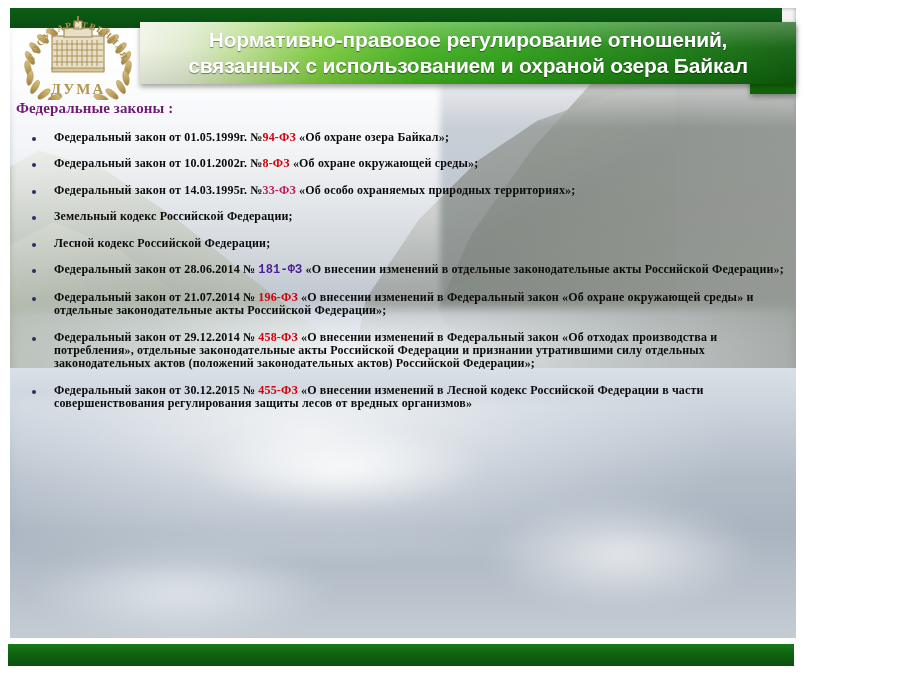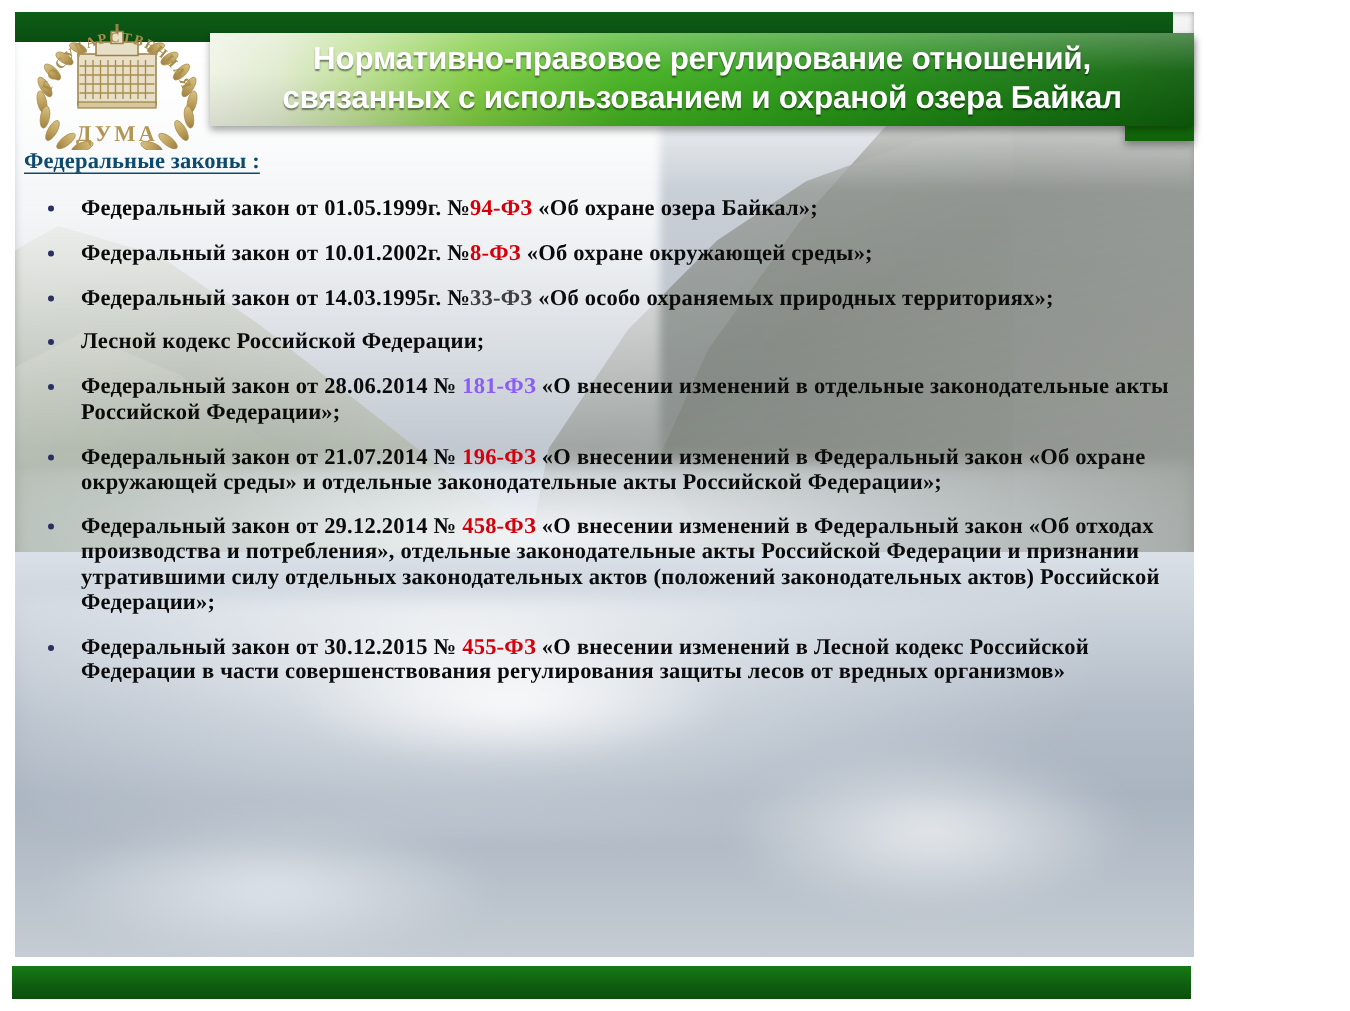--- a/index.html
+++ b/index.html
@@ -164,34 +164,33 @@
   }
 
   
   .content{
     position:absolute;left:0;top:100px;right:0;
     padding:0 14px 0 14px;
     z-index:4;
   }
   .section-title{
     font-family:"Liberation Serif",serif;
-    font-weight:bold;font-size:15px;color:#0c4a6e;
-    text-decoration:underline;
+    font-weight:bold;font-size:15px;color:#701a75;
     text-underline-offset:3px;
     margin:0 0 14px 2px;
     letter-spacing:.1px;
   }
   ul.laws{list-style:none;margin:0;padding:0;}
   ul.laws > li{
     position:relative;
     padding-left:40px;
     margin-bottom:13px;
     font-family:"Liberation Serif",serif;
     font-weight:bold;
-    font-size:15px;
+    font-size:12px;
     line-height:1.12;
     color:#0b0b0b;
     letter-spacing:.15px;
   }
   ul.laws > li::before{
     content:"";
     position:absolute;left:18px;top:6px;
     width:4px;height:4px;border-radius:50%;
     background:#2a2f63;
   }
@@ -293,23 +292,24 @@
       </text>
       <text x="64" y="92" text-anchor="middle" font-family="Liberation Serif, serif" font-size="15" font-weight="bold" letter-spacing="2" fill="#b39553">ДУМА</text>
     </svg>
   </div>
 
   <div class="content">
     <div class="section-title">Федеральные законы :</div>
     <ul class="laws" id="laws">
         <li><span>Федеральный закон от 01.05.1999г. №</span><span class="fz" style="color: rgb(212, 0, 12);">94-ФЗ</span><span> «Об охране озера Байкал»;</span></li>
         <li><span>Федеральный закон от 10.01.2002г. №</span><span class="fz" style="color: rgb(212, 0, 12);">8-ФЗ</span><span> «Об охране окружающей среды»;</span></li>
-        <li><span>Федеральный закон от 14.03.1995г. №</span><span class="fz" style="color: #404040;">33-ФЗ</span><span> «Об особо охраняемых природных территориях»;</span></li>
+        <li><span>Федеральный закон от 14.03.1995г. №</span><span class="fz" style="color: #be185d;">33-ФЗ</span><span> «Об особо охраняемых природных территориях»;</span></li>
+        <li><span>Земельный кодекс Российской Федерации;</span></li>
         <li><span>Лесной кодекс Российской Федерации;</span></li>
-        <li><span>Федеральный закон от 28.06.2014 № </span><span class="fz" style="color: #8b5cf6;">181-ФЗ</span><span> «О внесении изменений в отдельные законодательные акты Российской Федерации»;</span></li>
+        <li><span>Федеральный закон от 28.06.2014 № </span><span class="fz" style="color: #4c1d95; font-family: Liberation Mono, monospace;">181-ФЗ</span><span> «О внесении изменений в отдельные законодательные акты Российской Федерации»;</span></li>
         <li><span>Федеральный закон от 21.07.2014 № </span><span class="fz" style="color: rgb(212, 0, 12);">196-ФЗ</span><span> «О внесении изменений в Федеральный закон «Об охране окружающей среды» и отдельные законодательные акты Российской Федерации»;</span></li>
         <li><span>Федеральный закон от 29.12.2014 № </span><span class="fz" style="color: rgb(212, 0, 12);">458-ФЗ</span><span> «О внесении изменений в Федеральный закон «Об отходах производства и потребления», отдельные законодательные акты Российской Федерации и признании утратившими силу отдельных законодательных актов (положений законодательных актов) Российской Федерации»;</span></li>
         <li><span>Федеральный закон от 30.12.2015 № </span><span class="fz" style="color: rgb(212, 0, 12);">455-ФЗ</span><span> «О внесении изменений в Лесной кодекс Российской Федерации в части совершенствования регулирования защиты лесов от вредных организмов»</span></li>
       </ul>
   </div>
 
   <div class="bottom-bar">
     <span class="wm"></span>
   </div>
 

